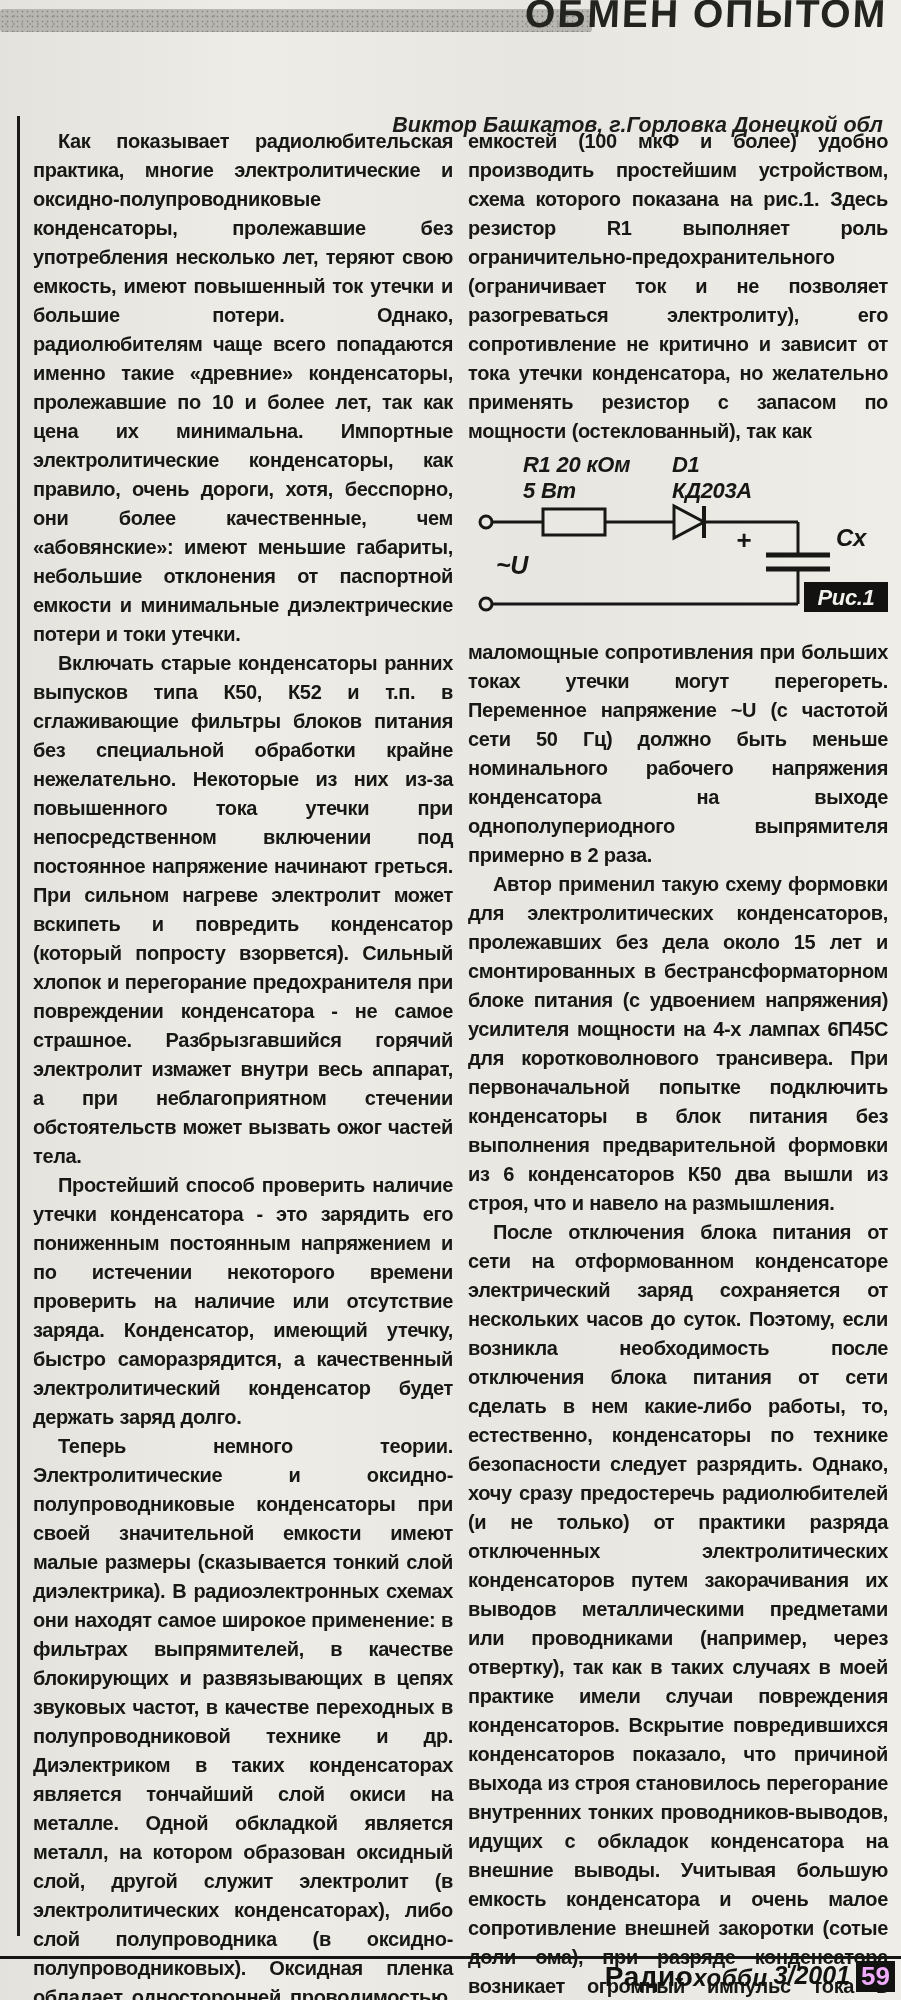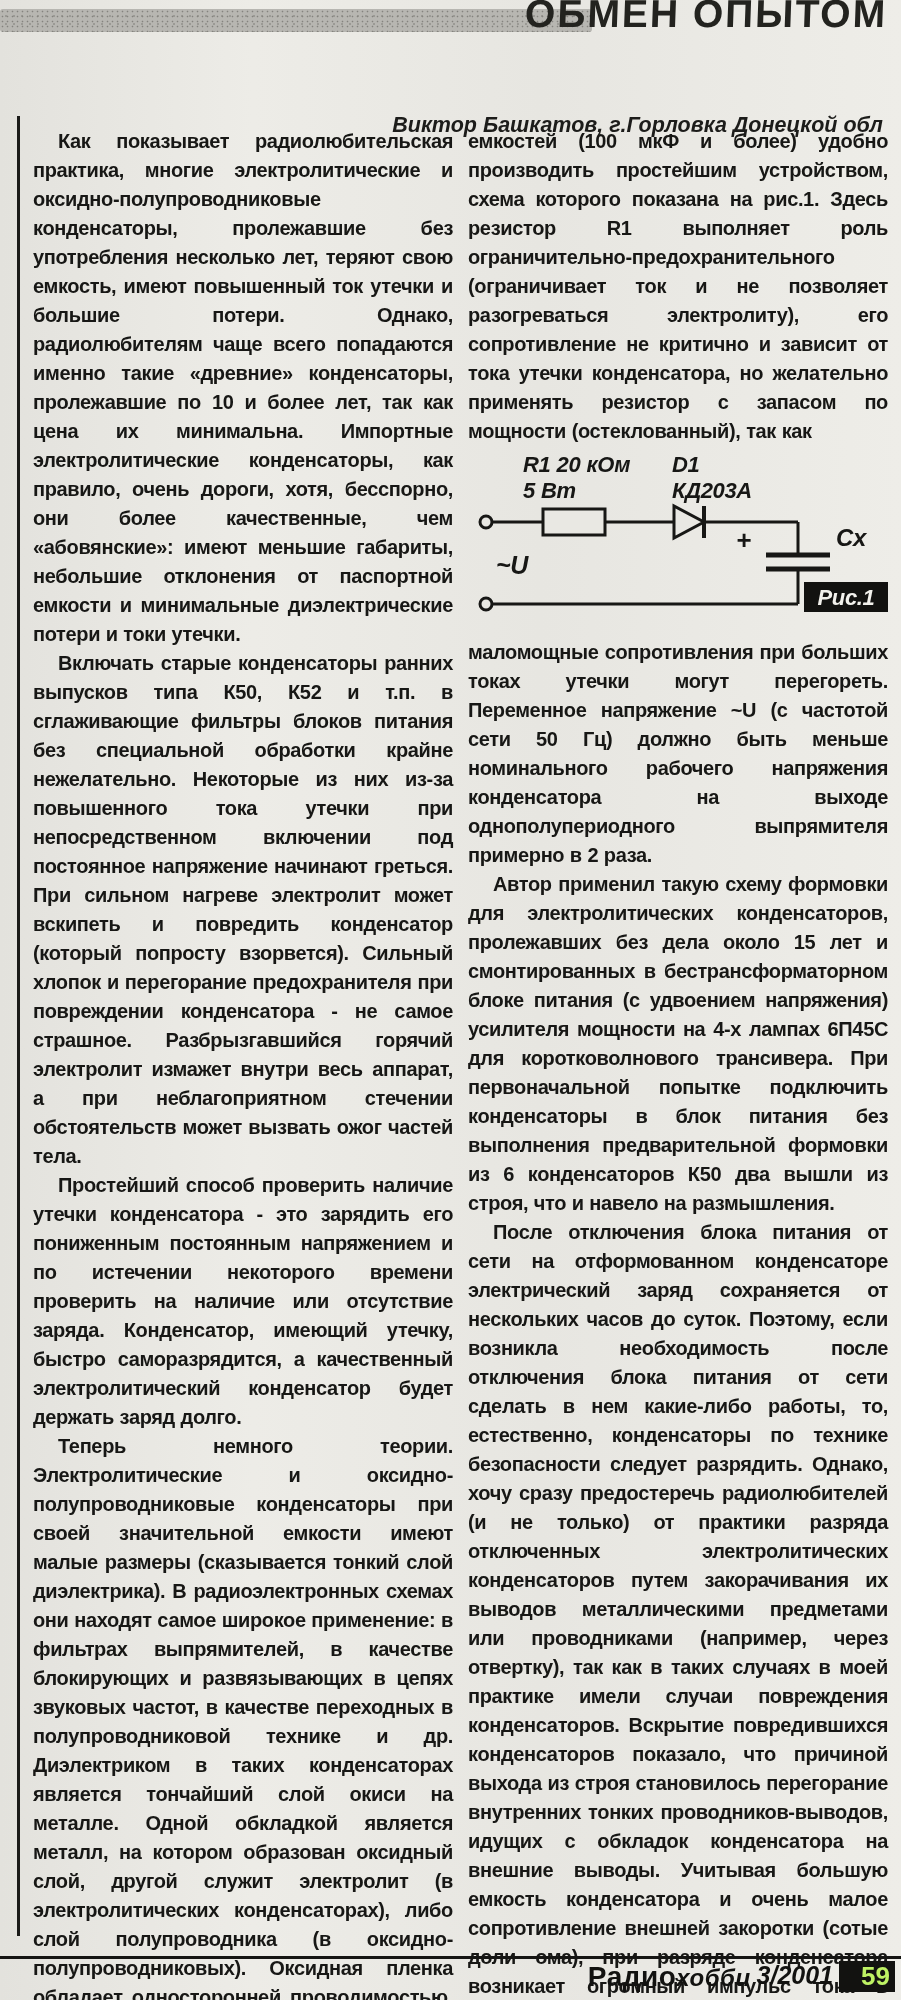--- a/index.html
+++ b/index.html
@@ -47,22 +47,22 @@
   .footer-rule { position:absolute; left:0; top:1956px; width:901px; height:3px; background:#151513; }
   .footer {
     position:absolute; top:1961px; right:6px;
     display:flex; align-items:flex-start; gap:6px;
     font-weight:bold; color:#121210;
   }
   .footer .mag { font-size:28px; letter-spacing:0.5px; }
   .footer .mag-it { font-size:24px; font-style:italic; letter-spacing:0.5px; }
   .footer .issue { font-size:25px;font-style:italic; }
   .footer .pagebox {
-    background:#121210; color:#bef264; font-size:26px;
-    padding:1px 5px 2px 22px; line-height:28px;
+    background:#121210; color:#f0abfc; font-size:26px;
+    padding:1px 5px 2px 5px; line-height:28px;
   }
 </style>
 </head>
 <body>
 
 <div class="halftone-bar"></div>
 <div class="section-label">ОБМЕН ОПЫТОМ</div>
 
 <div class="title">
   <br>

